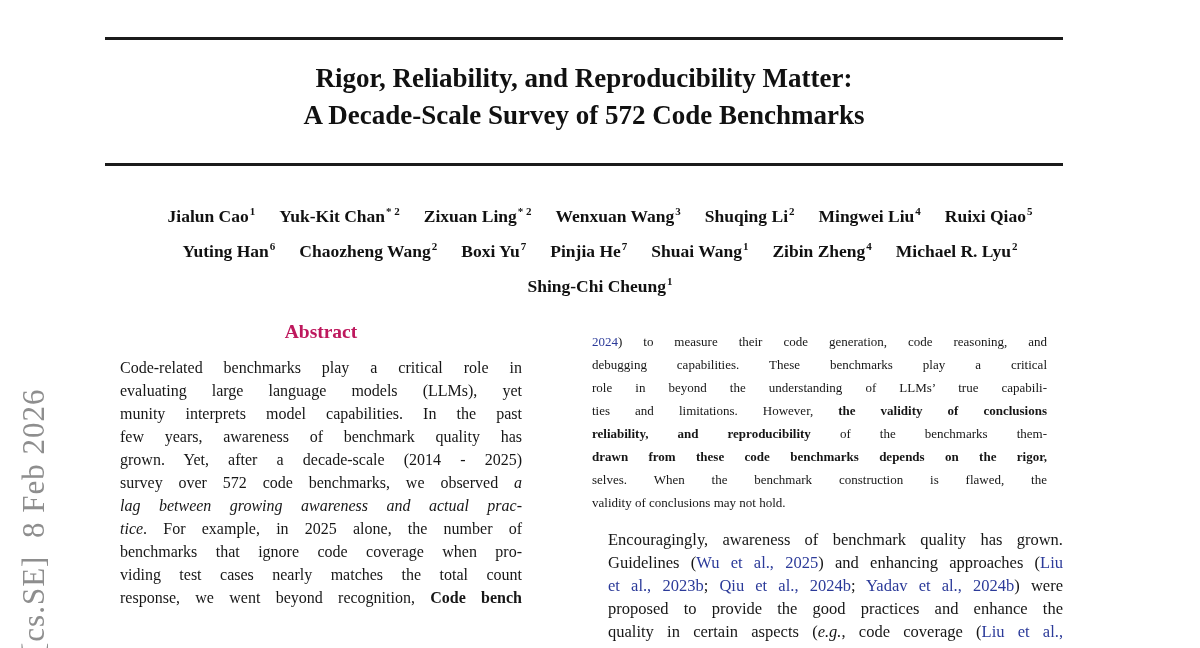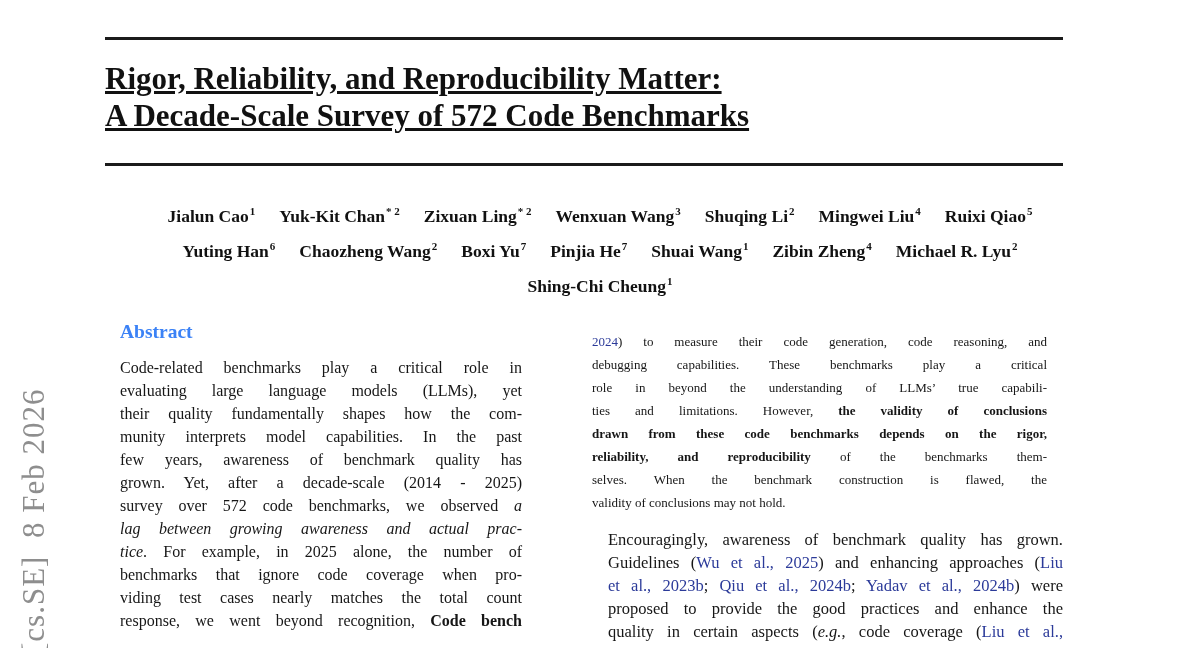--- a/index.html
+++ b/index.html
@@ -7,35 +7,34 @@
     position: relative; width: 1200px; height: 648px;
     background: #ffffff; overflow: hidden;
     font-family: "Liberation Serif", "DejaVu Serif", serif;
     color: #161616;
   }
   .rule { position: absolute; left: 105px; width: 958px; height: 3px; background: #1b1b1b; }
   .rule-top { top: 37px; }
   .rule-mid { top: 163px; }
   .title {
     position: absolute; top: 60px; left: 105px; width: 958px; margin: 0;
-    text-align: left; font-weight: bold; font-size: 31px; line-height: 37px;
+    text-align: center; font-weight: bold; font-size: 27px; line-height: 37px;
     color: #111111;
-    text-decoration: underline;
   }
   .title .tline { display: block; }
   .authors {
     position: absolute; top: 196px; left: 70px; width: 1060px;
     text-align: center; font-weight: bold; font-size: 17.5px; line-height: 30px;
     color: #111111;
   }
   .author { display: inline-block; margin: 0 12px; white-space: nowrap; }
   .author sup { font-size: 11px; font-weight: bold; margin-left: 1px; }
   .abs-heading {
     position: absolute; top: 321px; left: 120px; width: 402px;
-    text-align: left; font-weight: bold; font-size: 19.5px; color: #3b82f6;
+    text-align: center; font-weight: bold; font-size: 19.5px; color: #be185d;
   }
   .col { position: absolute; }
   .col .line {
     height: 23px; line-height: 23px; overflow: visible; white-space: nowrap;
     text-align: justify; text-align-last: justify;
   }
   .col .line.last { text-align-last: left; }
   
   .col .line { white-space: normal; }
   .col-left  { top: 356px; left: 120px; width: 402px; font-size: 16px; }
@@ -70,39 +69,38 @@
       <div><span class="author"><span>Jialun Cao</span><sup>1</sup></span><span class="author"><span>Yuk-Kit Chan</span><sup>* 2</sup></span><span class="author"><span>Zixuan Ling</span><sup>* 2</sup></span><span class="author"><span>Wenxuan Wang</span><sup>3</sup></span><span class="author"><span>Shuqing Li</span><sup>2</sup></span><span class="author"><span>Mingwei Liu</span><sup>4</sup></span><span class="author"><span>Ruixi Qiao</span><sup>5</sup></span></div>
       <div><span class="author"><span>Yuting Han</span><sup>6</sup></span><span class="author"><span>Chaozheng Wang</span><sup>2</sup></span><span class="author"><span>Boxi Yu</span><sup>7</sup></span><span class="author"><span>Pinjia He</span><sup>7</sup></span><span class="author"><span>Shuai Wang</span><sup>1</sup></span><span class="author"><span>Zibin Zheng</span><sup>4</sup></span><span class="author"><span>Michael R. Lyu</span><sup>2</sup></span></div>
       <div><span class="author"><span>Shing-Chi Cheung</span><sup>1</sup></span></div>
     </div>
 
   <div class="abs-heading">Abstract</div>
 
   <div class="col col-left" id="col-left">
       <div class="line"><span>Code-related benchmarks play a critical role in</span></div>
       <div class="line"><span>evaluating large language models (LLMs), yet</span></div>
-      <div class="line"><span>their quality fundamentally shapes how the com-</span></div>
       <div class="line"><span>munity interprets model capabilities. In the past</span></div>
       <div class="line"><span>few years, awareness of benchmark quality has</span></div>
       <div class="line"><span>grown. Yet, after a decade-scale (2014 - 2025)</span></div>
       <div class="line"><span>survey over 572 code benchmarks, we observed </span><span class="it">a</span></div>
       <div class="line"><span class="it">lag between growing awareness and actual prac-</span></div>
       <div class="line"><span class="it">tice</span><span>. For example, in 2025 alone, the number of</span></div>
       <div class="line"><span>benchmarks that ignore code coverage when pro-</span></div>
       <div class="line"><span>viding test cases nearly matches the total count</span></div>
       <div class="line"><span>response, we went beyond recognition, </span><span class="bf">Code bench</span></div>
     </div>
 
   <div class="col col-right-p1" id="rc-p1">
       <div class="line"><span class="cite">2024</span><span>) to measure their code generation, code reasoning, and</span></div>
       <div class="line"><span>debugging capabilities. These benchmarks play a critical</span></div>
       <div class="line"><span>role in beyond the understanding of LLMs’ true capabili-</span></div>
       <div class="line"><span>ties and limitations. However, </span><span class="bf">the validity of conclusions</span></div>
+      <div class="line"><span class="bf">reliability, and reproducibility</span><span> of the benchmarks them-</span></div>
       <div class="line"><span class="bf">drawn from these code benchmarks depends on the rigor,</span></div>
-      <div class="line"><span class="bf">reliability, and reproducibility</span><span> of the benchmarks them-</span></div>
       <div class="line"><span>selves. When the benchmark construction is flawed, the</span></div>
       <div class="line last"><span>validity of conclusions may not hold.</span></div>
     </div>
   <div class="col col-right-p2" id="rc-p2">
       <div class="line"><span>Encouragingly, awareness of benchmark quality has grown.</span></div>
       <div class="line"><span>Guidelines (</span><span class="cite">Wu et al., 2025</span><span>) and enhancing approaches (</span><span class="cite">Liu</span></div>
       <div class="line"><span class="cite">et al., 2023b</span><span>; </span><span class="cite">Qiu et al., 2024b</span><span>; </span><span class="cite">Yadav et al., 2024b</span><span>) were</span></div>
       <div class="line"><span>proposed to provide the good practices and enhance the</span></div>
       <div class="line"><span>quality in certain aspects (</span><span class="it">e.g.</span><span>, code coverage (</span><span class="cite">Liu et al.,</span></div>
       <div class="line"><span class="cite">2023b</span><span>), data contamination (</span><span class="cite">Guo et al., 2024b</span><span>)). As a result</span></div>

